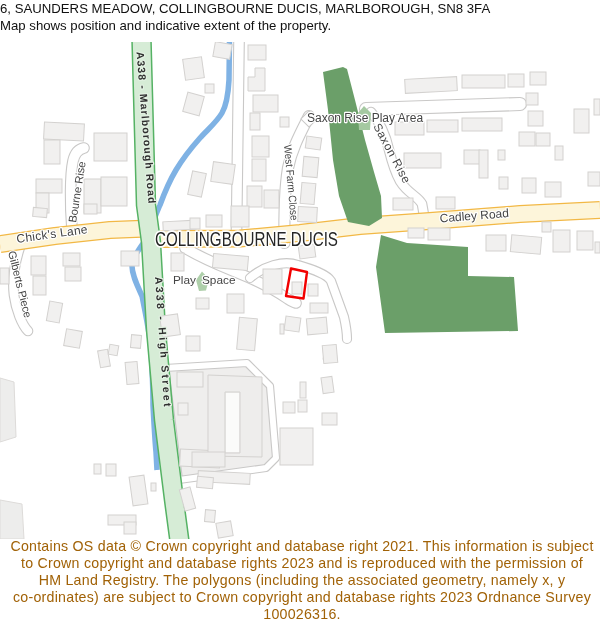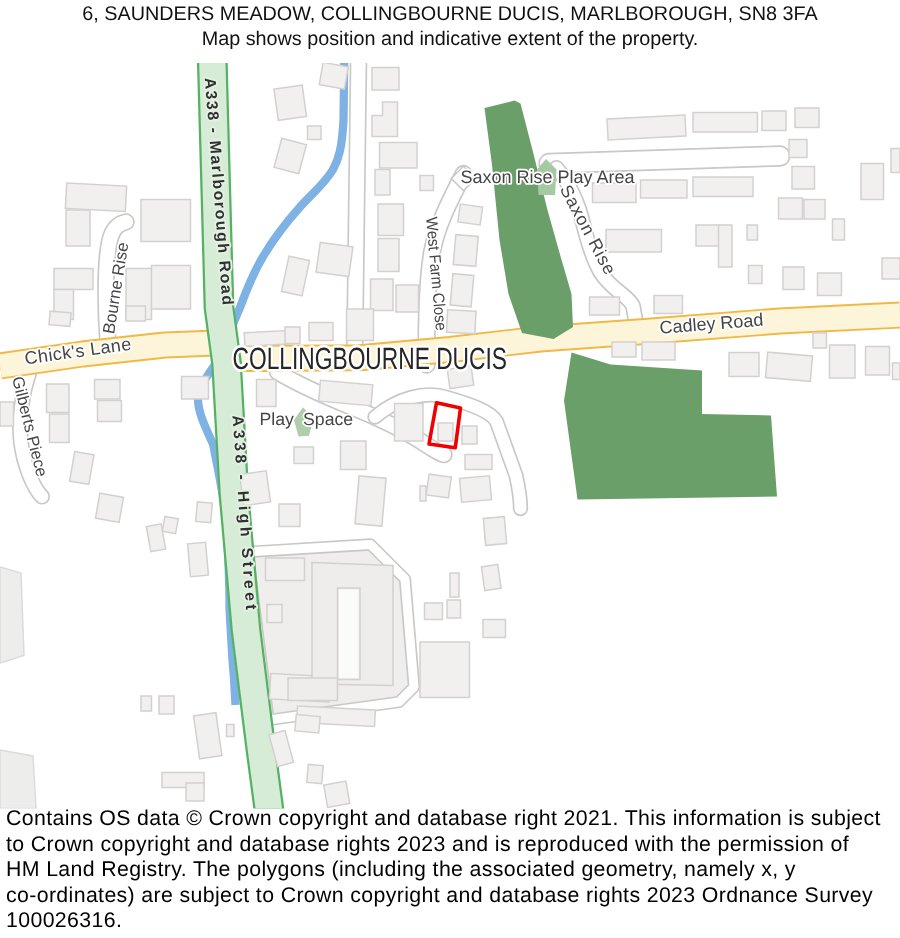--- a/index.html
+++ b/index.html
@@ -1,18 +1,18 @@
 <!DOCTYPE html>
 <html><head>
 <meta charset="utf-8">
 <style>
 html,body{margin:0;padding:0;width:600px;height:625px;background:#fff;overflow:hidden;}
 body{font-family:"Liberation Sans",sans-serif;position:relative;}
-.hdr{position:absolute;top:1px;left:0;width:600px;text-align:center;font-size:13.2px;color:#111;line-height:16.5px;}
-.ftr{position:absolute;top:538px;left:4px;width:596px;font-size:14.2px;color:#000000;line-height:17px;letter-spacing:0.25px;}
+.hdr{position:absolute;top:1px;left:0;width:600px;font-size:13.2px;color:#111;line-height:16.5px;}
+.ftr{position:absolute;top:538px;left:4px;width:596px;font-size:14.2px;color:#a16207;line-height:17px;letter-spacing:0.25px;text-align:center;}
 #map{position:absolute;top:42px;left:0;}
 </style>
 </head>
 <body>
 
 <div class="hdr">6, SAUNDERS MEADOW, COLLINGBOURNE DUCIS, MARLBOROUGH, SN8 3FA<br>Map shows position and indicative extent of the property.</div>
 
 <svg id="map" width="600" height="497" viewBox="0 42 600 497">
 
 <path d="M165,368 L247,363 L270,386 L276,458 L266,468 L179,480 Z" fill="#efeeed"></path>

